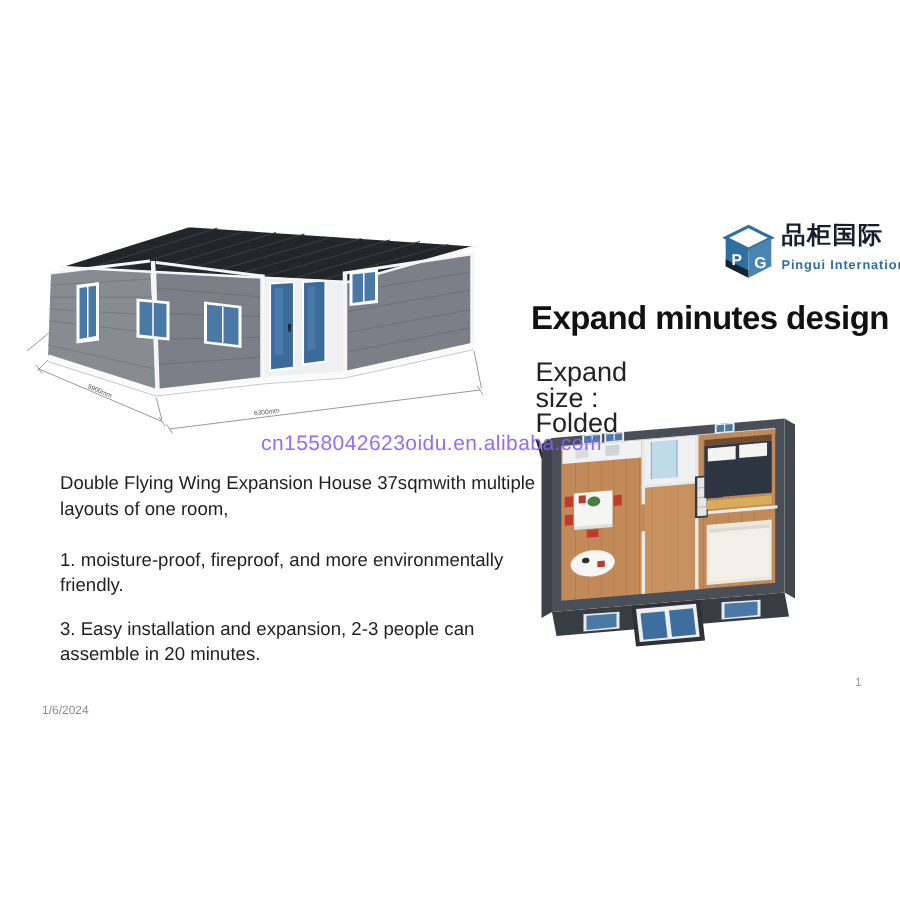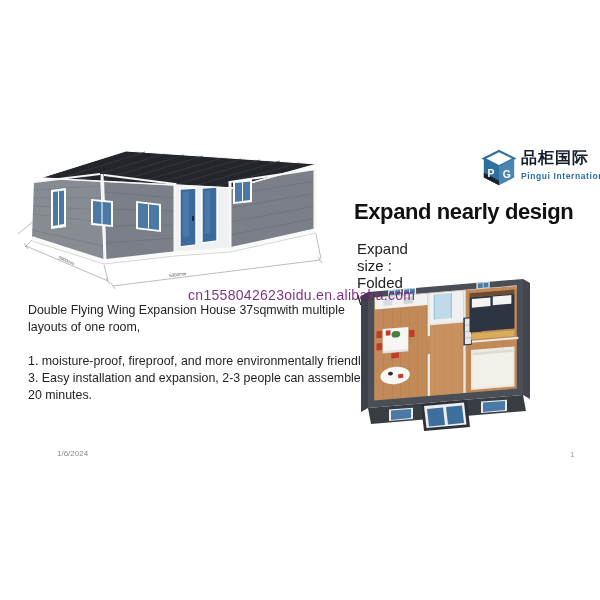--- a/index.html
+++ b/index.html
@@ -6,32 +6,32 @@
   body{width:600px;height:600px;background:#ffffff;position:relative;overflow:hidden;
        font-family:"Liberation Sans", sans-serif;color:#1f1f1f;}
   .abs{position:absolute;}
   
   .logo{left:480px;top:148px;display:flex;align-items:flex-start;}
   .logo-text{margin-left:3px;}
   .logo-zh{font-size:16px;font-weight:bold;color:#141f2b;letter-spacing:1px;line-height:20px;white-space:nowrap;}
   .logo-en{font-size:8.5px;font-weight:bold;color:#2e6da4;letter-spacing:0.6px;margin-top:3px;white-space:nowrap;}
   
   .title{left:354px;top:199px;font-size:22px;font-weight:bold;color:#111;letter-spacing:-0.4px;white-space:nowrap;}
-  .specs{left:357px;top:240px;font-size:15px;color:#222;}
+  .specs{left:357px;top:240px;font-size:18px;color:#222;}
   .spec-row{display:flex;line-height:17px;}
   .spec-label{width:78px;}
   .spec-value{white-space:nowrap;}
   
-  .watermark{left:188px;top:287px;font-size:14px;color:#701a75;opacity:.9;letter-spacing:.3px;z-index:5;white-space:nowrap;}
+  .watermark{left:174px;top:287px;font-size:14px;color:#8b5cf6;opacity:.9;letter-spacing:.3px;z-index:5;white-space:nowrap;}
   
   .desc{left:28px;top:302px;width:348px;font-size:12.4px;line-height:17px;color:#1f1f1f;}
-  .desc p{margin:0;}
+  .desc p{margin:12px;}
   .desc .intro{margin-bottom:17px;}
   
-  .footer-date{left:28px;top:449px;font-size:8px;color:#8a8a8a;margin-left:29px;}
+  .footer-date{left:28px;top:469px;font-size:8px;color:#8a8a8a;}
   .footer-page{left:570px;top:450px;font-size:8px;color:#9a9a9a;}
   svg{display:block;}
 </style>
 </head>
 <body>
 
 <svg class="abs" style="left:18px;top:138px" width="310" height="165" viewBox="0 0 310 165">
 
   <g>
     <polygon points="16,44 82,36 86,122 14,100" fill="#878c93"></polygon>
@@ -138,21 +138,21 @@
     <polygon points="36,10 20,18 20,38 36,30" fill="#4a85b2"></polygon>
     <text x="8" y="29" font-size="11" font-weight="bold" fill="#ffffff" font-family="Liberation Sans, sans-serif">P</text>
     <text x="24" y="31" font-size="11" font-weight="bold" fill="#ffffff" font-family="Liberation Sans, sans-serif">G</text>
   </svg>
   <div class="logo-text">
     <div class="logo-zh">品柜国际</div>
     <div class="logo-en">Pingui International</div>
   </div>
 </div>
 
-<div class="abs title">Expand nearly design</div>
+<div class="abs title">Expand minutes design</div>
 <div class="abs specs">
   <div class="spec-row">
     <span class="spec-label">Expand size :</span>
   </div>
   <div class="spec-row">
     <span class="spec-label">Folded Wing:</span>
   </div>
 </div>
 
 <div class="abs desc">

